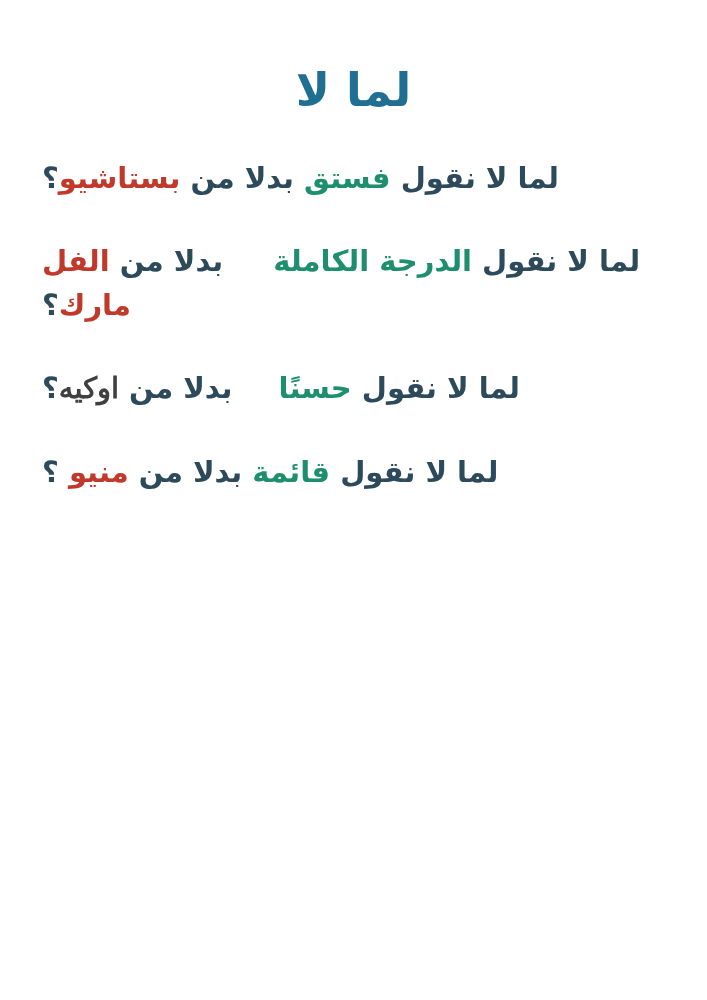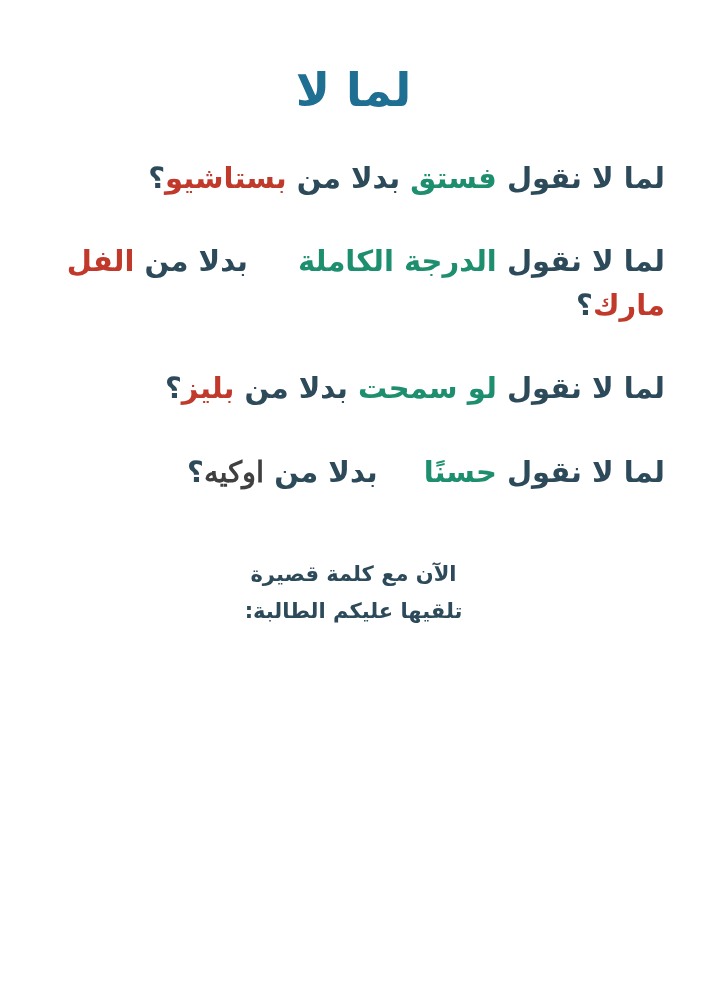--- a/index.html
+++ b/index.html
@@ -34,21 +34,21 @@
   }
   .lines {
     width: 100%;
     display: flex;
     flex-direction: column;
     align-items: stretch;
   }
   .line {
     font-size: 29px;
     line-height: 1.5;
-    text-align: right;
+    text-align: left;
     color: #2d4a5a;
     margin: 0 0 40px 0;
     font-weight: bold;
     direction: rtl;
     unicode-bidi: isolate;
   }
   .line:last-child {
     margin-bottom: 0;
   }
   .seg {
@@ -70,22 +70,18 @@
 </head>
 <body>
 
 <div class="page">
 
   <h1 class="title">لما لا</h1>
 
   <div class="lines">
     <p class="line"><span class="seg" style="color: rgb(45, 74, 90);">لما لا نقول </span><span class="seg" style="color: rgb(30, 143, 110);">فستق</span><span class="seg" style="color: rgb(45, 74, 90);"> بدلا من </span><span class="seg" style="color: rgb(192, 57, 43);">بستاشيو</span><span class="seg" style="color: rgb(45, 74, 90);">؟</span></p>
     <p class="line"><span class="seg" style="color: rgb(45, 74, 90);">لما لا نقول </span><span class="seg" style="color: rgb(30, 143, 110); margin-left: 40px;">الدرجة الكاملة</span><span class="seg" style="color: rgb(45, 74, 90);"> بدلا من </span><span class="seg" style="color: rgb(192, 57, 43);">الفل مارك</span><span class="seg" style="color: rgb(45, 74, 90);">؟</span></p>
-    <p class="line"><span class="seg" style="color: rgb(45, 74, 90);">لما لا نقول </span><span class="seg" style="color: rgb(30, 143, 110);">لو سمحت</span><span class="seg" style="color: rgb(45, 74, 90);"> بدلا من </span><span class="seg" style="color: rgb(192, 57, 43);">بليز</span><span class="seg" style="color: rgb(45, 74, 90);">؟</span></p>
     <p class="line"><span class="seg" style="color: rgb(45, 74, 90);">لما لا نقول </span><span class="seg" style="color: rgb(30, 143, 110); margin-left: 36px;">حسنًا</span><span class="seg" style="color: rgb(45, 74, 90);"> بدلا من </span><span class="seg" style="color: #404040; font-family: Liberation Serif, serif;">اوكيه</span><span class="seg" style="color: rgb(45, 74, 90);">؟</span></p>
+    <p class="line"><span class="seg" style="color: rgb(45, 74, 90);">لما لا نقول </span><span class="seg" style="color: rgb(30, 143, 110);">قائمة</span><span class="seg" style="color: rgb(45, 74, 90);"> بدلا من </span><span class="seg" style="color: rgb(192, 57, 43);">منيو</span><span class="seg" style="color: rgb(45, 74, 90);"> ؟</span></p>
   </div>
 
-  <div class="footer">
-    <div>الآن مع كلمة قصيرة</div>
-    <div>تلقيها عليكم الطالبة:</div>
-  </div>
 
 </div>
 
 </body></html>

